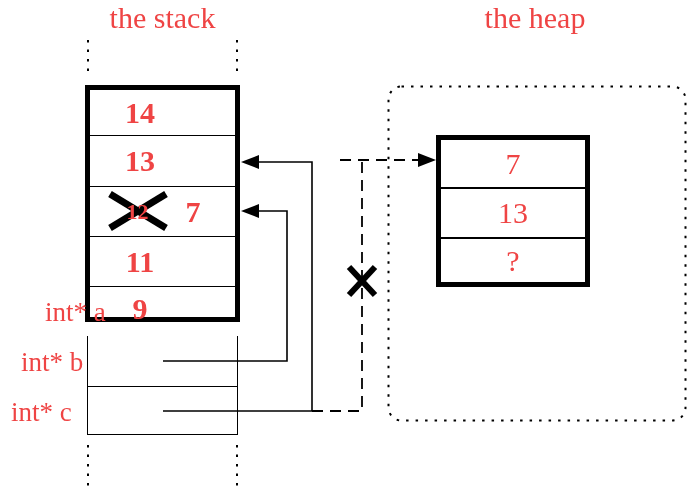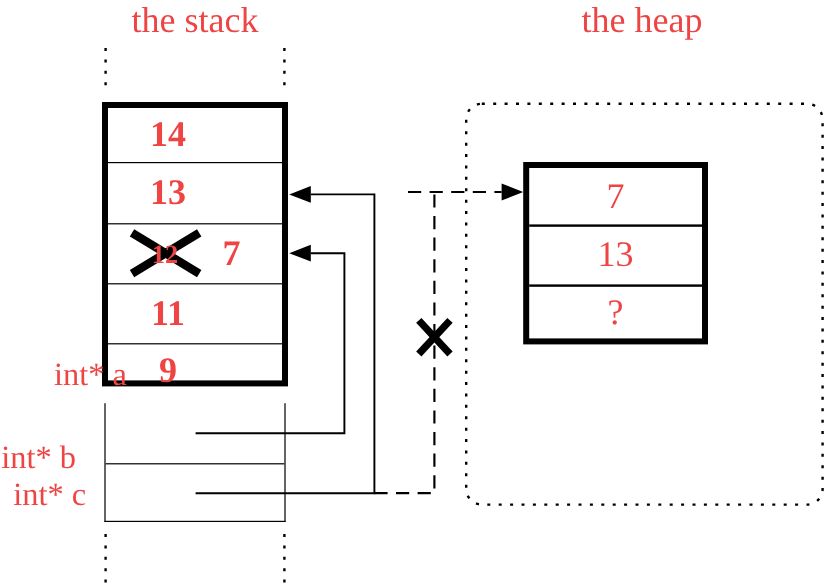--- a/index.html
+++ b/index.html
@@ -84,21 +84,21 @@
   .ptr-label {
     position: absolute;
     left: 1px;
     width: 80px;
     height: 30px;
     line-height: 30px;
     font-size: 27px;
     white-space: nowrap;
   }
   #ptr-label-a { top: 297px; padding-left: 44px; }
-  #ptr-label-b { top: 366px; }
+  #ptr-label-b { top: 347px; padding-left: 20px; }
   #ptr-label-c { top: 397px; margin-left: 10px; }
 
   
   #heap-box {
     position: absolute;
     left: 436px; top: 135px;
     width: 154px; height: 152px;
     border: 5px solid #000;
     box-sizing: border-box;
   }

